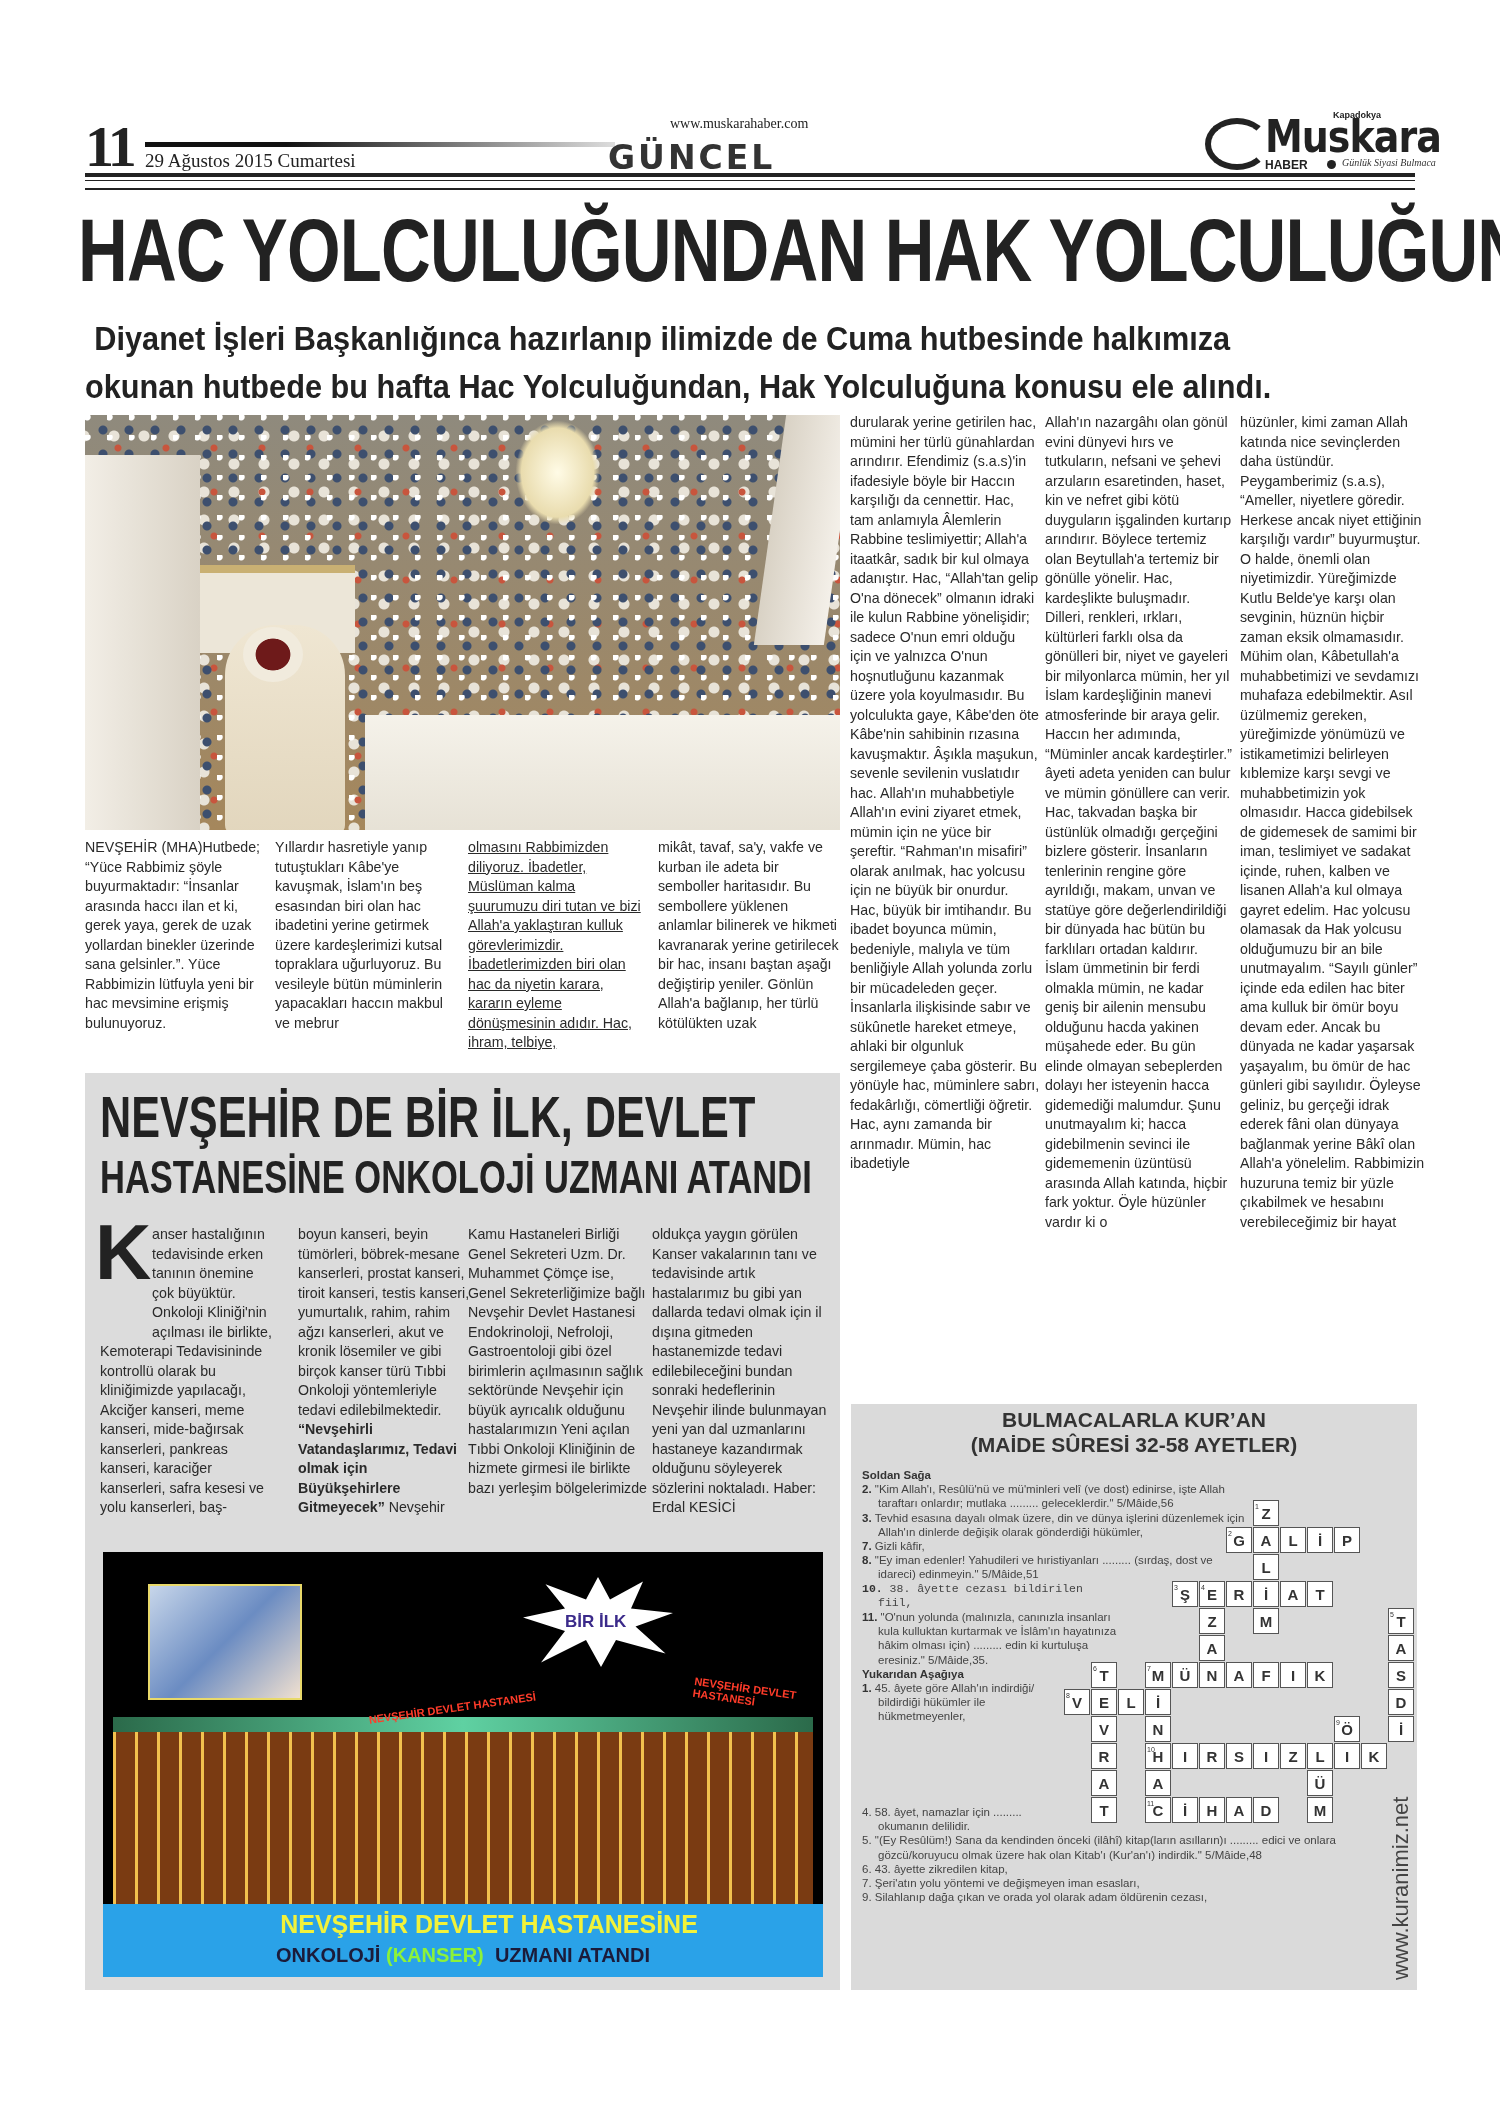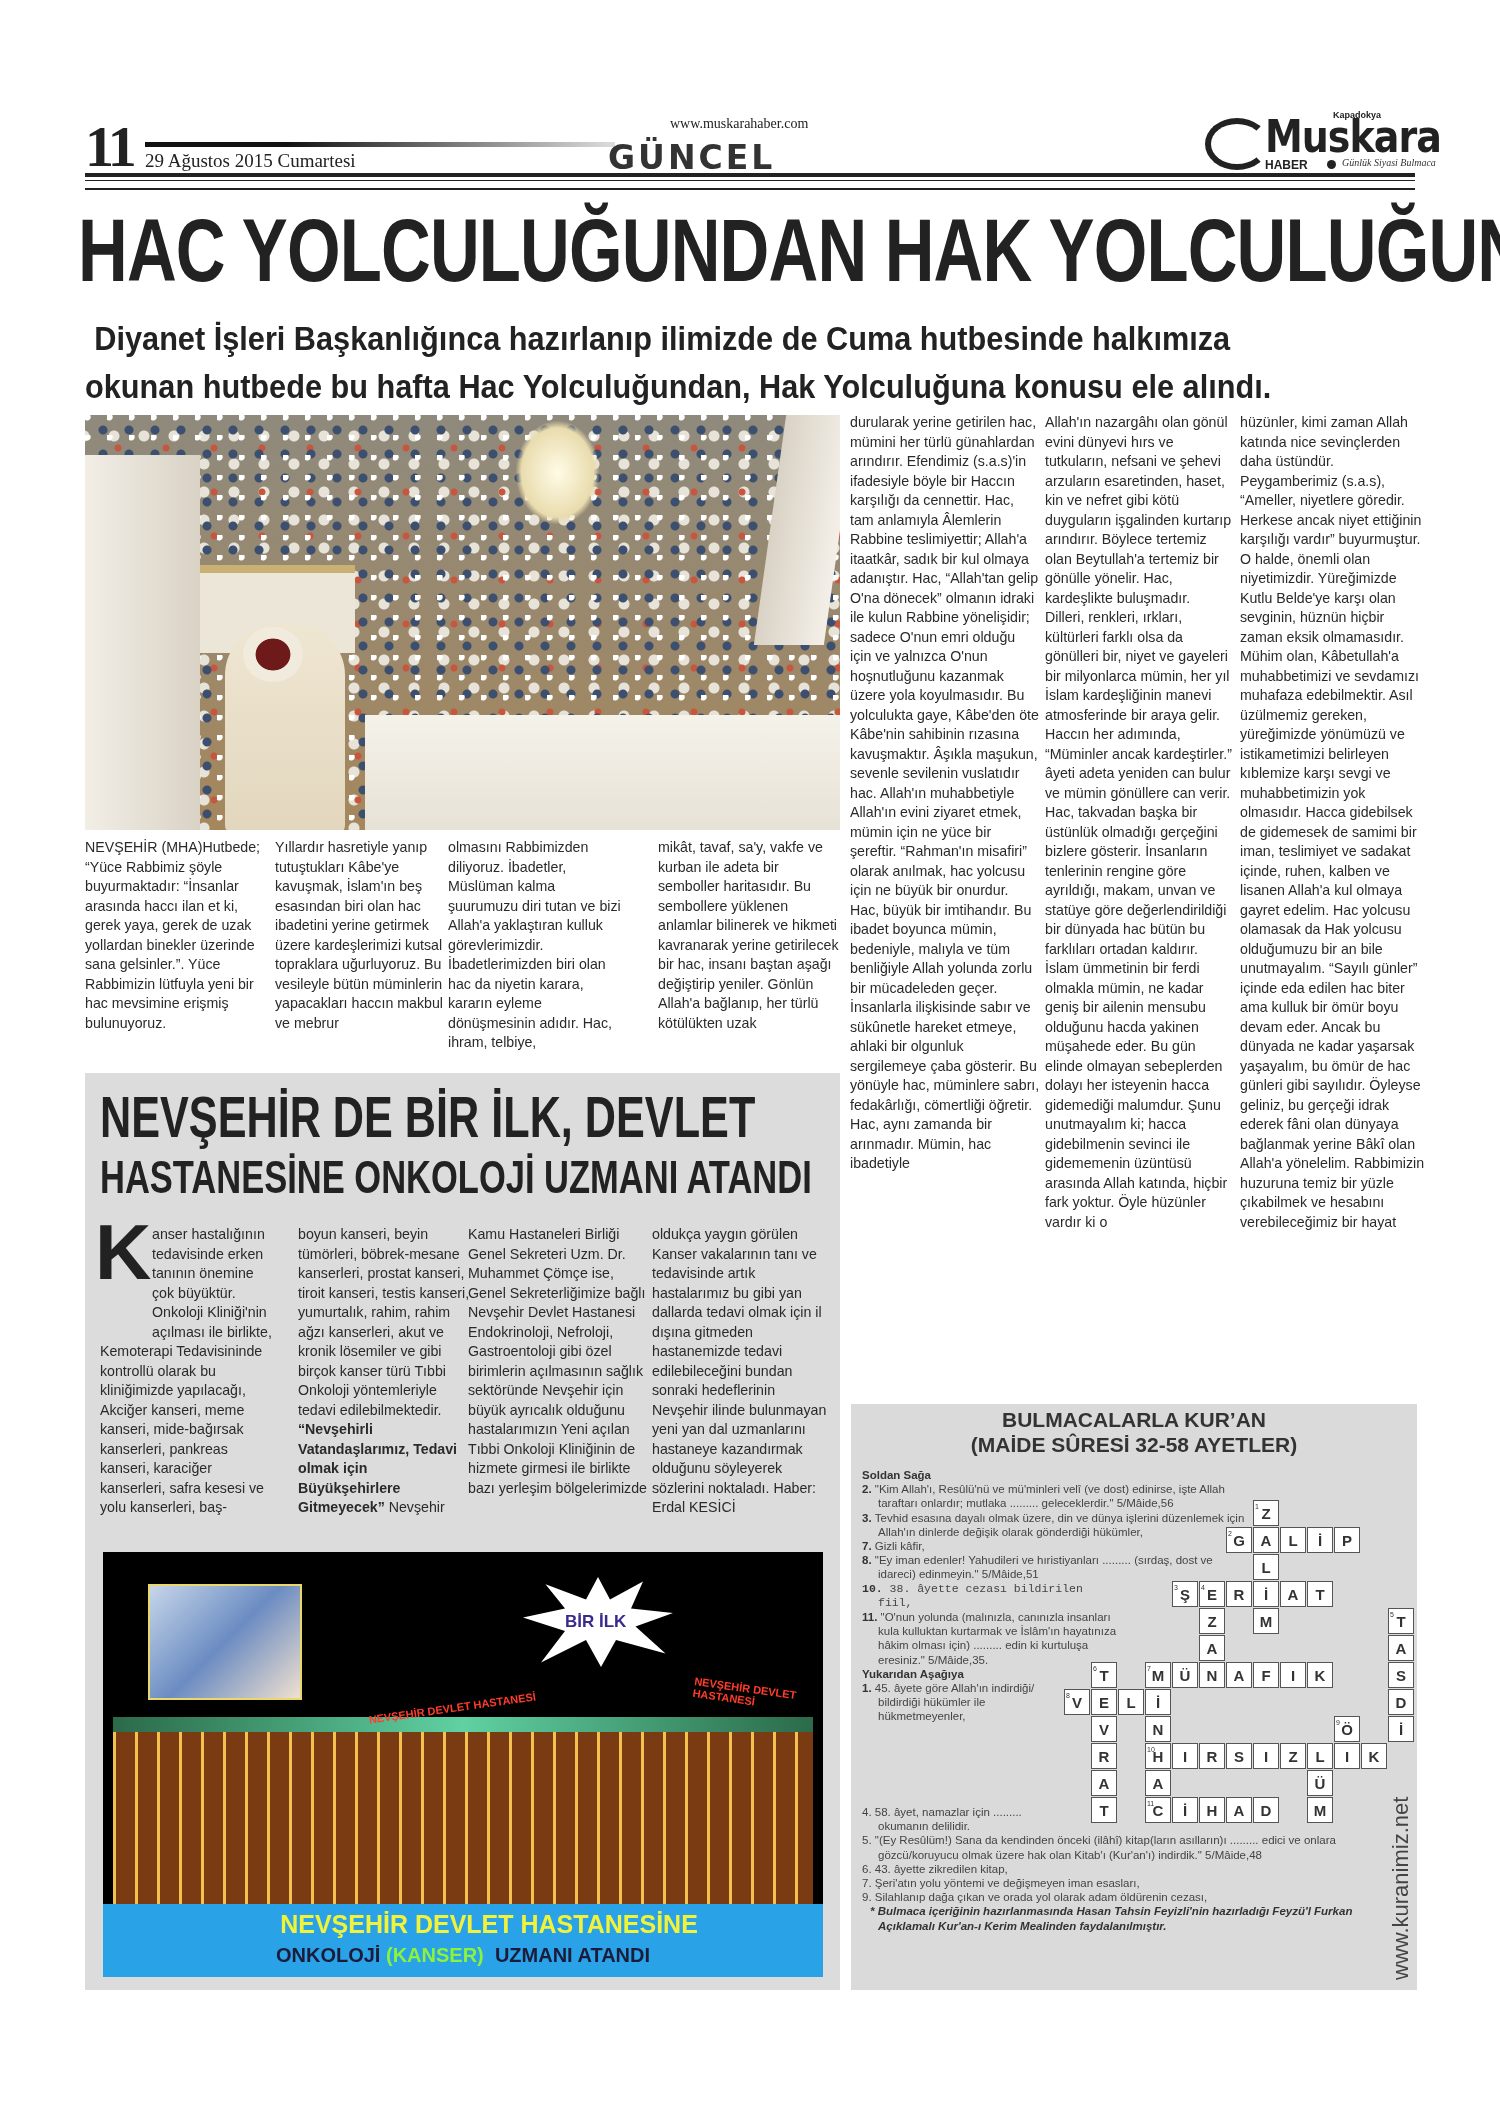--- a/index.html
+++ b/index.html
@@ -109,21 +109,21 @@
   <div class="imam"></div>
   <div class="turban"></div>
 </div>
 
 <div class="abs col" style="left:85px;top:838px;width:178px;">
     <p>NEVŞEHİR (MHA)Hutbede; “Yüce Rabbimiz şöyle buyurmaktadır: “İnsanlar arasında haccı ilan et ki, gerek yaya, gerek de uzak yollardan binekler üzerinde sana gelsinler.”. Yüce Rabbimizin lütfuyla yeni bir hac mevsimine erişmiş bulunuyoruz.</p>
   </div>
 <div class="abs col" style="left:275px;top:838px;width:178px;">
     <p>Yıllardır hasretiyle yanıp tutuştukları Kâbe'ye kavuşmak, İslam'ın beş esasından biri olan hac ibadetini yerine getirmek üzere kardeşlerimizi kutsal topraklara uğurluyoruz. Bu vesileyle bütün müminlerin yapacakları haccın makbul ve mebrur</p>
   </div>
-<div class="abs col" style="left:448px;top:838px;width:178px;">
+<div class="abs col" style="left:468px;top:838px;width:178px;text-decoration:underline;">
     <p>olmasını Rabbimizden diliyoruz. İbadetler, Müslüman kalma şuurumuzu diri tutan ve bizi Allah'a yaklaştıran kulluk görevlerimizdir. İbadetlerimizden biri olan hac da niyetin karara, kararın eyleme dönüşmesinin adıdır. Hac, ihram, telbiye,</p>
   </div>
 <div class="abs col" style="left:658px;top:838px;width:184px;">
     <p>mikât, tavaf, sa'y, vakfe ve kurban ile adeta bir semboller haritasıdır. Bu sembollere yüklenen anlamlar bilinerek ve hikmeti kavranarak yerine getirilecek bir hac, insanı baştan aşağı değiştirip yeniler. Gönlün Allah'a bağlanıp, her türlü kötülükten uzak</p>
   </div>
 
 <div class="abs col" style="left:850px;top:413px;width:190px;">
     <p>durularak yerine getirilen hac, mümini her türlü günahlardan arındırır. Efendimiz (s.a.s)'in ifadesiyle böyle bir Haccın karşılığı da cennettir. Hac, tam anlamıyla Âlemlerin Rabbine teslimiyettir; Allah'a itaatkâr, sadık bir kul olmaya adanıştır. Hac, “Allah'tan gelip O'na dönecek” olmanın idraki ile kulun Rabbine yönelişidir; sadece O'nun emri olduğu için ve yalnızca O'nun hoşnutluğunu kazanmak üzere yola koyulmasıdır. Bu yolculukta gaye, Kâbe'den öte Kâbe'nin sahibinin rızasına kavuşmaktır. Âşıkla maşukun, sevenle sevilenin vuslatıdır hac. Allah'ın muhabbetiyle Allah'ın evini ziyaret etmek, mümin için ne yüce bir şereftir. “Rahman'ın misafiri” olarak anılmak, hac yolcusu için ne büyük bir onurdur. Hac, büyük bir imtihandır. Bu ibadet boyunca mümin, bedeniyle, malıyla ve tüm benliğiyle Allah yolunda zorlu bir mücadeleden geçer. İnsanlarla ilişkisinde sabır ve sükûnetle hareket etmeye, ahlaki bir olgunluk sergilemeye çaba gösterir. Bu yönüyle hac, müminlere sabrı, fedakârlığı, cömertliği öğretir. Hac, aynı zamanda bir arınmadır. Mümin, hac ibadetiyle</p>
   </div>
 <div class="abs col" style="left:1045px;top:413px;width:188px;">
@@ -234,15 +234,14 @@
     <div class="cell" style="left: 162px; top: 297px;"><span>A</span></div>
     <div class="cell" style="left: 189px; top: 297px;"><span>D</span></div>
     <div class="cell" style="left: 243px; top: 297px;"><span>M</span></div>
   </div>
 <div class="abs clues2" id="clues2">
     <div style="padding-left: 16px; text-indent: -16px; width: 190px;"><span class="n">4. </span><span>58. âyet, namazlar için ......... okumanın delilidir.</span></div>
     <div style="padding-left: 16px; text-indent: -16px;"><span class="n">5. </span><span>"(Ey Resûlüm!) Sana da kendinden önceki (ilâhî) kitap(ların asılların)ı ......... edici ve onlara gözcü/koruyucu olmak üzere hak olan Kitab'ı (Kur'an'ı) indirdik." 5/Mâide,48</span></div>
     <div style="padding-left: 16px; text-indent: -16px;"><span class="n">6. </span><span>43. âyette zikredilen kitap,</span></div>
     <div style="padding-left: 16px; text-indent: -16px;"><span class="n">7. </span><span>Şeri'atın yolu yöntemi ve değişmeyen iman esasları,</span></div>
     <div style="padding-left: 16px; text-indent: -16px;"><span class="n">9. </span><span>Silahlanıp dağa çıkan ve orada yol olarak adam öldürenin cezası,</span></div>
-    <div style="font-weight: bold; font-style: italic; color: rgb(51, 51, 51); padding-left: 16px; text-indent: -8px;">* Bulmaca içeriğinin hazırlanmasında Hasan Tahsin Feyizli'nin hazırladığı Feyzü'l Furkan Açıklamalı Kur'an-ı Kerim Mealinden faydalanılmıştır.</div>
   </div>
 <div class="abs watermark">www.kuranimiz.net</div>
 
 </body></html>

